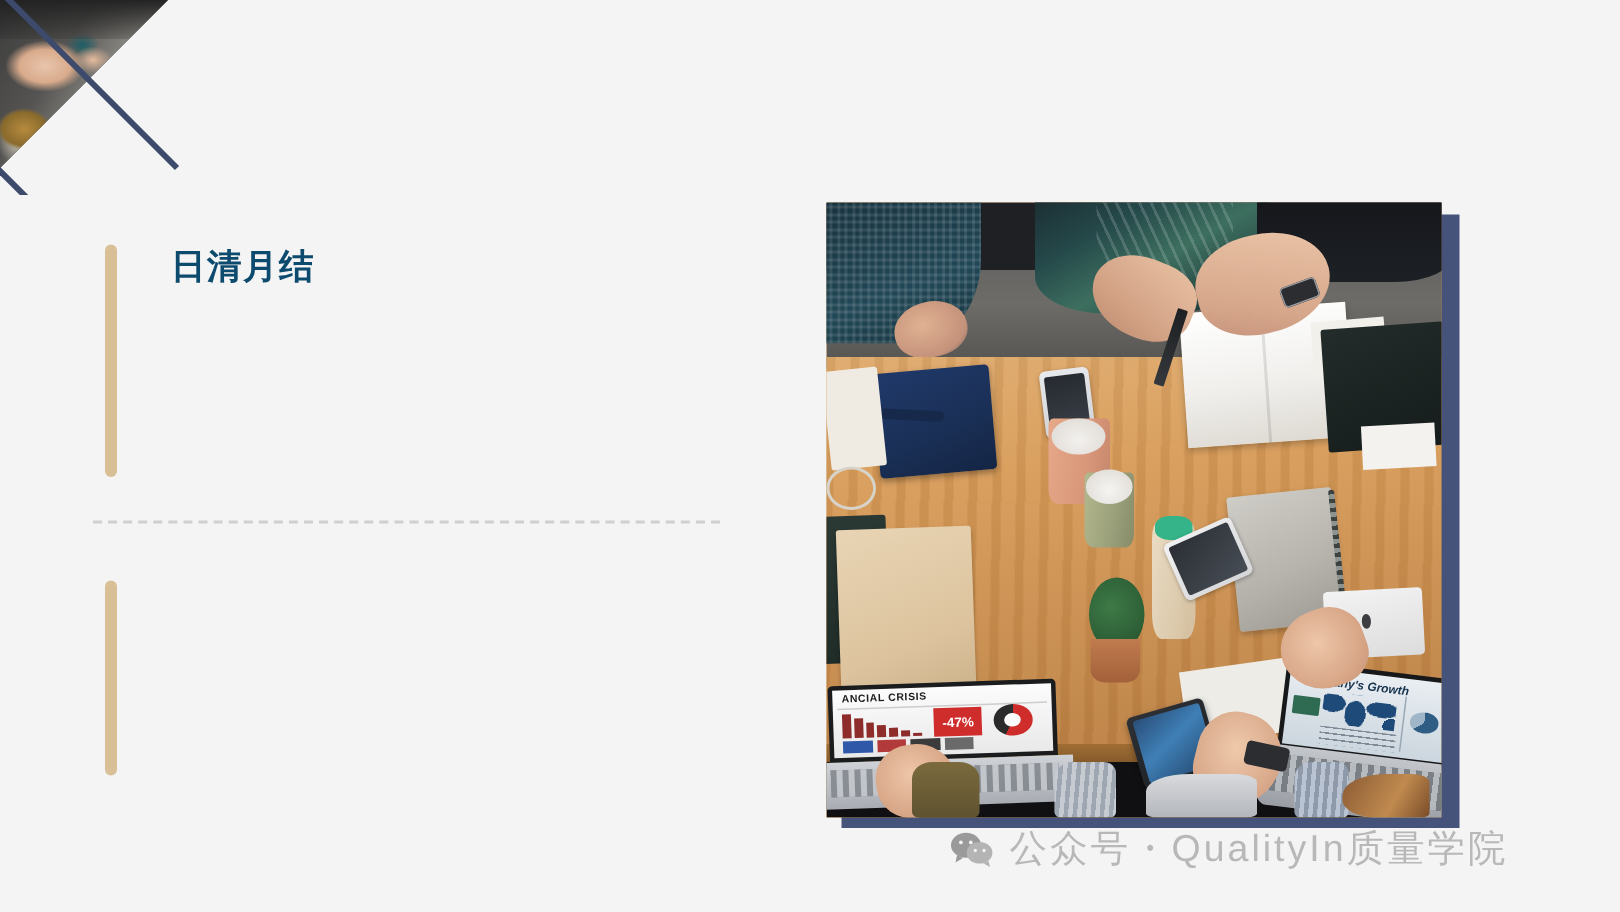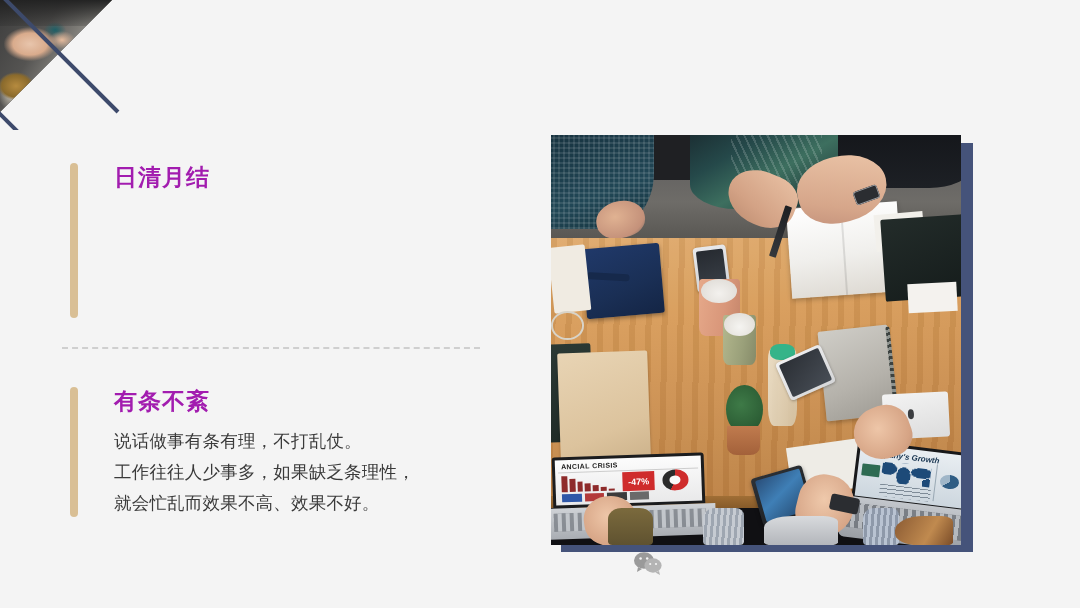--- a/index.html
+++ b/index.html
@@ -97,21 +97,21 @@
   .bar-1 { height: 155px; }
   .bar-2 { height: 130px; }
 
   .block-body {
     margin-left: 36px;
     flex: 1 1 auto;
   }
   .block-heading {
     font-size: 23px;
     font-weight: bold;
-    color: #a21caf;
+    color: #0c4a6e;
     line-height: 28px;
     letter-spacing: 1px;
     margin-bottom: 11px;
   }
   .block-para {
     font-size: 17.5px;
     line-height: 31px;
     color: #3a3a3a;
     letter-spacing: 0.2px;
     white-space: pre-line;
@@ -579,26 +579,20 @@
     <div class="accent-bar bar-1"></div>
     <div class="block-body">
       <div class="block-heading">日清月结</div>
     </div>
   </div>
 
   <div class="divider"></div>
 
   <div class="block block-2">
     <div class="accent-bar bar-2"></div>
-    <div class="block-body">
-      <div class="block-heading">有条不紊</div>
-      <div class="block-para">说话做事有条有理，不打乱仗。
-工作往往人少事多，如果缺乏条理性，
-就会忙乱而效果不高、效果不好。</div>
-    </div>
   </div>
 
   <div class="photo-frame"></div>
   <div class="photo">
     <div class="photo-scene">
       <div class="ph-wall"></div>
       <div class="ph-wall-dark"></div>
       <div class="ph-p-left"></div>
       <div class="ph-hand-left"></div>
       <div class="ph-p-mid"></div>
@@ -696,15 +690,16 @@
     <svg class="wechat-icon" viewBox="0 0 30 24">
       <ellipse cx="11" cy="9.5" rx="10" ry="8.3" fill="#9a9a9a"></ellipse>
       <polygon points="5,16 4,21 9,18" fill="#9a9a9a"></polygon>
       <circle cx="7.6" cy="7.6" r="1.25" fill="#f4f4f4"></circle>
       <circle cx="14.2" cy="7.6" r="1.25" fill="#f4f4f4"></circle>
       <ellipse cx="20" cy="14.5" rx="8.6" ry="7.2" fill="#b4b4b4"></ellipse>
       <polygon points="26,20 27,24 22.5,21.5" fill="#b4b4b4"></polygon>
       <circle cx="17.2" cy="13" r="1.1" fill="#f4f4f4"></circle>
       <circle cx="23" cy="13" r="1.1" fill="#f4f4f4"></circle>
     </svg>
+    <span class="watermark-text">公众号・QualityIn质量学院</span>
   </div>
 
 </div>
 
 </body></html>

